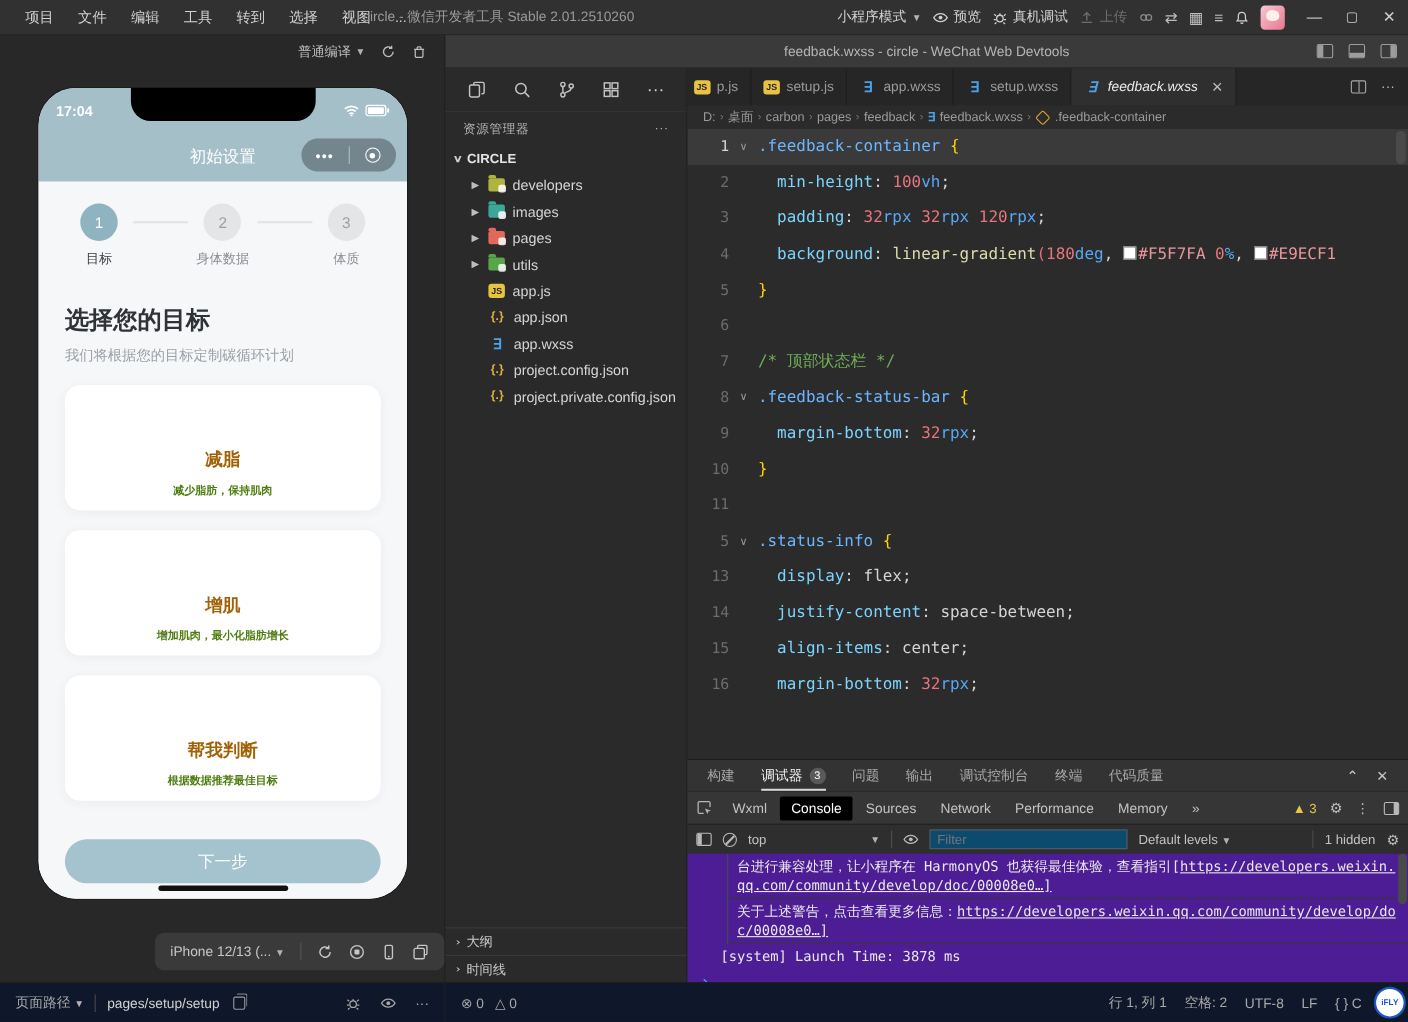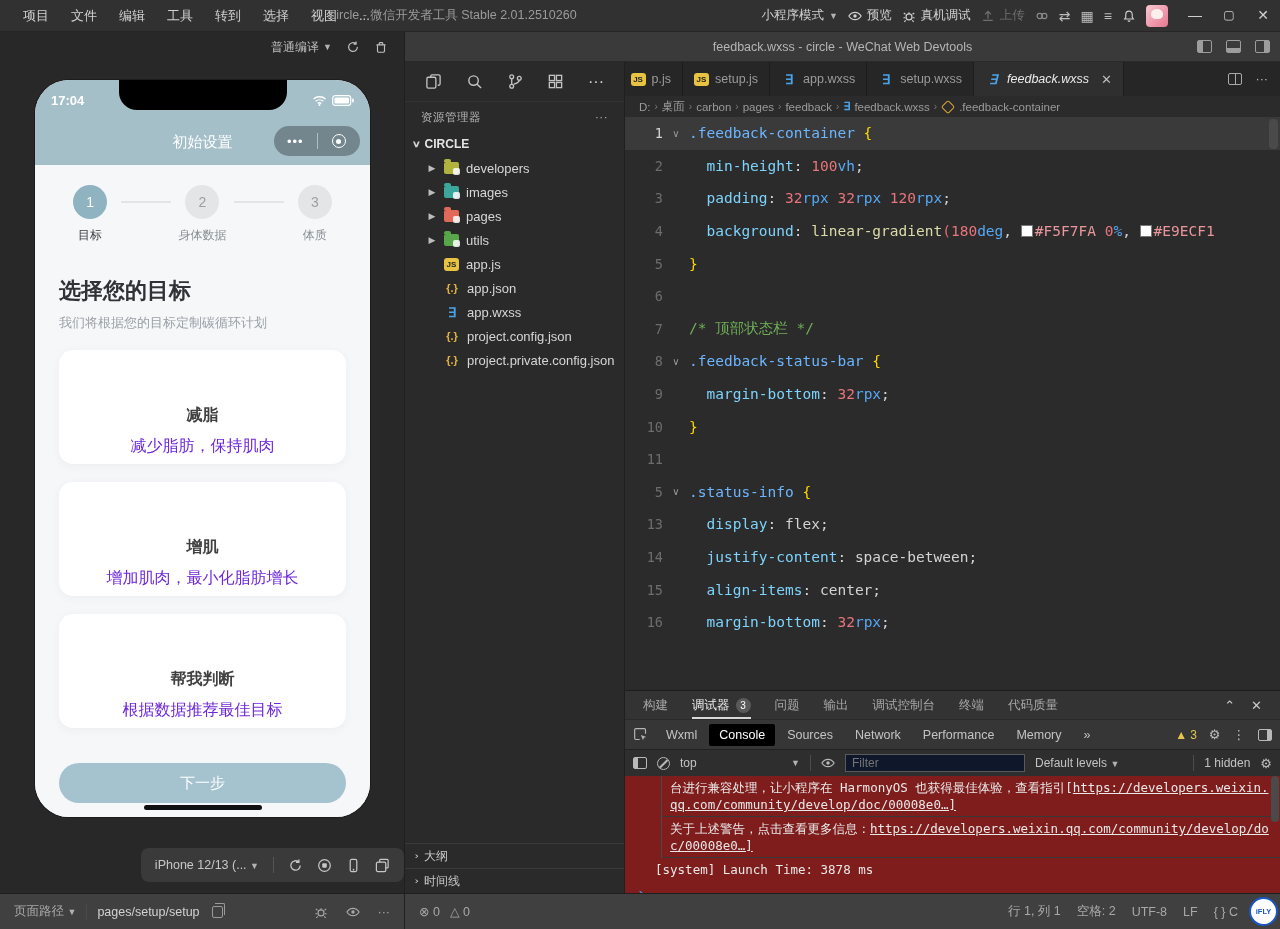--- a/index.html
+++ b/index.html
@@ -46,22 +46,22 @@
   .p-page { flex:1; background:#f6f7f9; padding:16px 24px 14px; display:flex; flex-direction:column; overflow:hidden; }
   .steps { display:flex; align-items:flex-start; justify-content:center; margin-top:4px; }
   .step { width:72px; display:flex; flex-direction:column; align-items:center; gap:8px; }
   .step-c { width:34px; height:34px; border-radius:50%; display:flex; align-items:center; justify-content:center; font-size:14px; }
   .step-line { width:58px; height:2px; background:#e2e4e6; margin-top:16px; }
   .step-label { font-size:12px; color:#8a8f94; white-space:nowrap; }
   .step.active .step-label { color:#3a3f44; }
   .p-h1 { font-size:22px; font-weight:bold; color:#2f3236; margin-top:32px; }
   .p-sub { font-size:13px; color:#9aa0a6; margin-top:8px; }
   .goal-card { background:#fff; border-radius:14px; height:114px; margin-top:18px; display:flex; flex-direction:column; align-items:center; justify-content:center; gap:10px; box-shadow:0 2px 10px rgba(40,60,70,.05); }
-  .goal-title { font-size:16px; font-weight:bold; color:#404040;margin-top:47px; }
-  .goal-desc { font-size:16px; color:#6d28d9; }
+  .goal-title { font-size:16px; font-weight:bold; color:#a16207;margin-top:47px; }
+  .goal-desc { font-size:10px; color:#4d7c0f;font-weight:bold; }
   .next-btn { margin-top:auto; height:40px; border-radius:22px; border:none; color:#fff; font-size:15px; width:100%; }
   .home-bar { position:absolute; bottom:7px; left:50%; transform:translateX(-50%); width:118px; height:5px; border-radius:3px; background:#111; }
   .sim-footer { height:56px; flex:none; display:flex; align-items:center; justify-content:flex-end; }
   .device-pill { background:#3a3a3a; border-radius:8px; height:34px; display:flex; align-items:center; gap:14px; padding:0 14px; color:#c7c7c7; font-size:12.5px; }
   .device-pill .sep { width:1px; height:16px; background:#555; }
   .dicon { width:15px; height:15px; display:inline-block; }
 
   
   .right-col { flex:1; display:flex; flex-direction:column; min-width:0; }
   .dt-titlebar { height:30px; flex:none; background:#3a3a3a; display:flex; align-items:center; justify-content:center; position:relative; color:#b5b5b5; font-size:12.5px; border-bottom:1px solid #2a2a2a; }
@@ -132,35 +132,35 @@
   .cdt-bar { height:30px; flex:none; background:#363636; display:flex; align-items:center; gap:2px; padding:0 8px; font-size:12.5px; color:#c3c3c3; border-top:1px solid #2a2a2a; }
   .cdt-tab { padding:4px 10px; border-radius:2px; }
   .cdt-tab.active { background:#000; color:#fff; }
   .cdt-right { margin-left:auto; display:flex; align-items:center; gap:12px; }
   .warn { color:#e7c54c; font-size:12px; display:flex; align-items:center; gap:3px; }
   .gear { color:#bdbdbd; font-size:13px; }
   .vdots { color:#bdbdbd; letter-spacing:1px; }
   .console-toolbar { height:27px; flex:none; background:#2e2e2e; display:flex; align-items:center; gap:10px; padding:0 8px; font-size:12px; color:#c3c3c3; border-top:1px solid #222; }
   .ct-sep { width:1px; height:16px; background:#4c4c4c; }
   .top-dd { width:120px; display:flex; justify-content:space-between; align-items:center; }
-  .filter { width:180px; height:18px; background:#0f172a; border:1px solid #5a5a5a; color:#9a9a9a; font-size:12px; padding:0 6px; }
+  .filter { width:180px; height:18px; background:#0c4a6e; border:1px solid #5a5a5a; color:#9a9a9a; font-size:12px; padding:0 6px; }
   .block-ic { width:13px; height:13px; border:1.6px solid #b9b9b9; border-radius:50%; position:relative; }
   .block-ic::before { content:""; position:absolute; left:0; top:5px; width:11px; height:1.6px; background:#b9b9b9; transform:rotate(-45deg); }
   .pane-ic { width:14px; height:12px; border:1.5px solid #b9b9b9; border-radius:2px; position:relative; }
   .pane-ic::before { content:""; position:absolute; right:0; top:0; bottom:0; width:4px; background:#b9b9b9; }
-  .dbg-console { flex:1; background:#7f1d1d; font-family:"DejaVu Sans Mono", monospace; font-size:12.5px; color:#e8e8e8; overflow:hidden; position:relative; }
+  .dbg-console { flex:1; background:#4c1d95; font-family:"DejaVu Sans Mono", monospace; font-size:12.5px; color:#e8e8e8; overflow:hidden; position:relative; }
   .msg-group { margin-left:36px; border-left:1px solid #4a4a4a; }
   .cmsg { padding:3px 10px 3px 8px; border-bottom:1px solid #383838; line-height:17px; word-break:break-all; }
   .cmsg a { color:#e8e8e8; text-decoration:underline; }
   .cmsg.system { margin-left:0; padding-left:30px; border-bottom:none; }
   .prompt { color:#4a9df8; font-weight:bold; padding:4px 0 0 12px; font-size:13px; }
   .cscroll { position:absolute; right:1px; top:0; width:8px; height:46px; background:#4a4a4a; border-radius:4px; }
 
   
-  .bottombar { height:36px; flex:none; display:flex; background:#404040; border-top:1px solid #1f1f1f; color:#a8a8a8; font-size:12.5px; position:relative; }
+  .bottombar { height:36px; flex:none; display:flex; background:#0f172a; border-top:1px solid #1f1f1f; color:#a8a8a8; font-size:12.5px; position:relative; }
   .pathbar { width:405px; flex:none; display:flex; align-items:center; gap:10px; padding:0 14px; border-right:1px solid #1f1f1f; }
   .pathbar .vsep { width:1px; height:16px; background:#4a4a4a; }
   .path-val { color:#d2d2d2; }
   .copy-ic { width:11px; height:12px; border:1.3px solid #9a9a9a; border-radius:2px; position:relative; margin-left:2px; }
   .copy-ic::before { content:""; position:absolute; left:2.5px; top:-3.5px; width:9px; height:11px; border:1.3px solid #9a9a9a; border-left:none; border-bottom:none; border-radius:0 2px 0 0; }
   .pathbar .ricons { margin-left:auto; display:flex; gap:18px; align-items:center; }
   .status-right { flex:1; display:flex; align-items:center; padding:0 14px; gap:16px; }
   .sr-left { display:flex; gap:10px; }
   .sr-right { margin-left:auto; display:flex; gap:16px; align-items:center; padding-right:28px; }
   .ifly { position:absolute; right:2px; bottom:3px; width:29px; height:29px; border-radius:50%; background:#fff; border:2.5px solid #1a56c4; display:flex; align-items:center; justify-content:center; color:#1a56c4; font-size:7.5px; font-weight:bold; }

